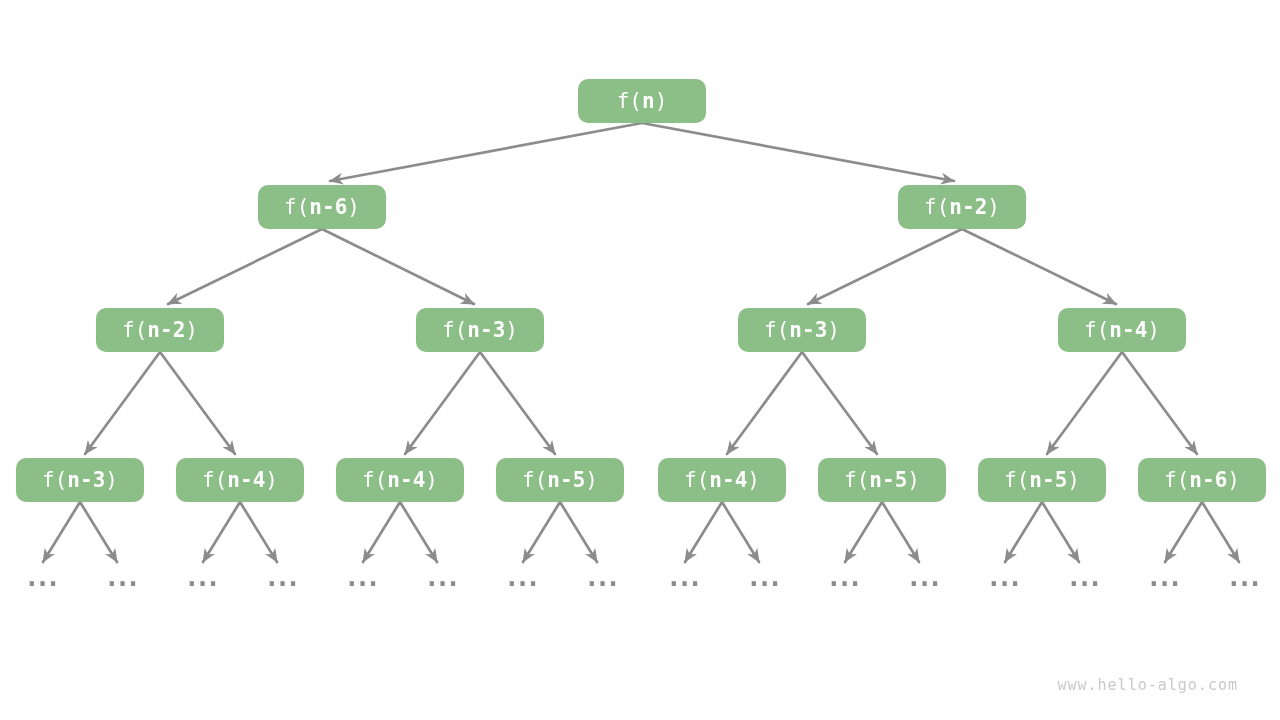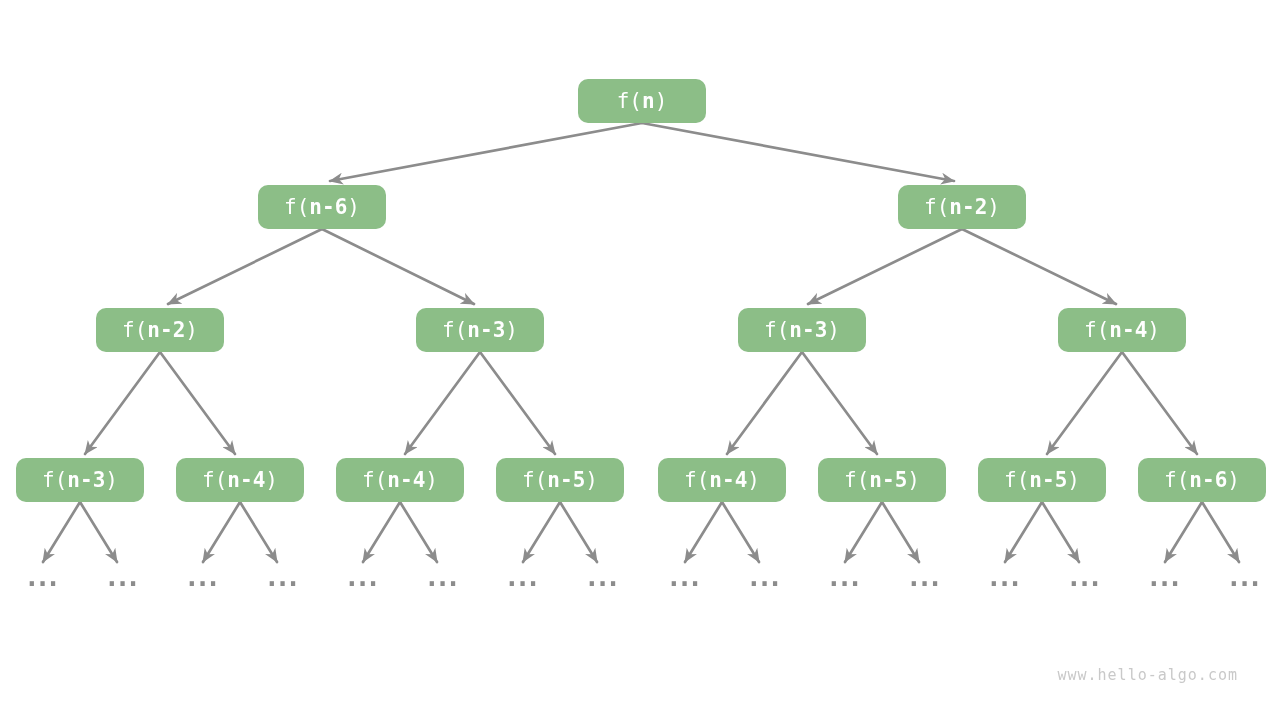--- a/index.html
+++ b/index.html
@@ -20,21 +20,21 @@
     color:var(--node-text);display:flex;align-items:center;justify-content:center;
     font-size:21px;white-space:pre;
   }
   .node .arg{font-weight:bold;}
   .dots{
     position:absolute;transform:translateX(-50%);top:562px;
     color:var(--ellipsis);font-size:26px;font-weight:bold;letter-spacing:-5px;
     line-height:30px;white-space:pre;
   }
   .watermark{
-    position:absolute;right:42px;bottom:36px;
+    position:absolute;right:42px;bottom:26px;
     color:var(--watermark);font-size:15px;letter-spacing:1px;
   }
 </style>
 </head>
 <body>
 
 <svg class="edges" viewBox="0 0 1280 720">
   <defs>
     <marker id="ah" markerWidth="16" markerHeight="12" refX="13" refY="6" orient="auto" markerUnits="userSpaceOnUse">
       <path d="M0,0 L14,6 L0,12 L4,6 Z" fill="#8c8c8c"></path>

